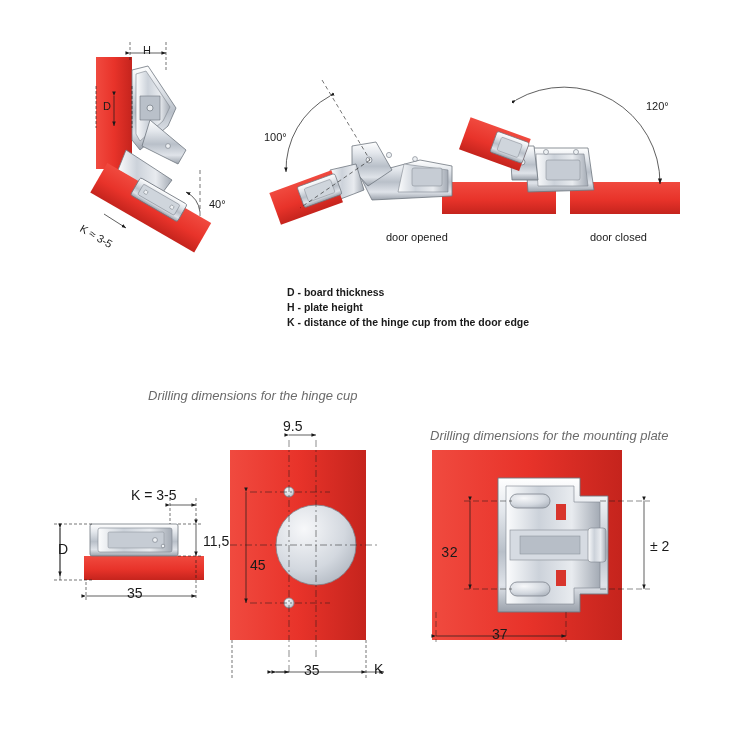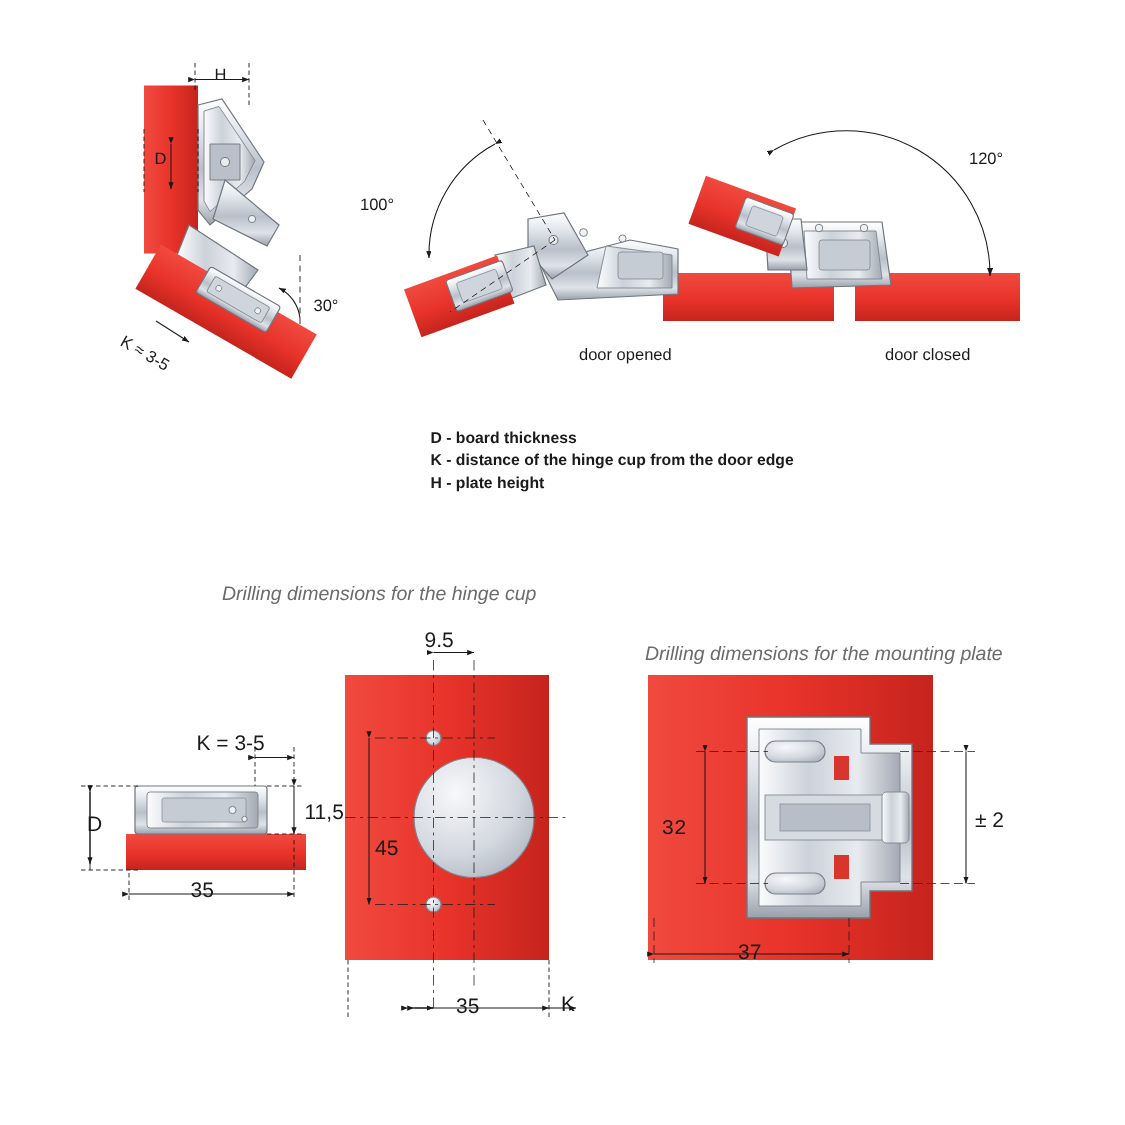--- a/index.html
+++ b/index.html
@@ -212,33 +212,33 @@
   <line x1="600" y1="501" x2="650" y2="501" stroke="#1a1a1a" stroke-width="0.5" stroke-dasharray="6,3"></line>
   <line x1="600" y1="589" x2="650" y2="589" stroke="#1a1a1a" stroke-width="0.5" stroke-dasharray="6,3"></line>
 
   <line x1="436" y1="636" x2="566" y2="636" stroke="#1a1a1a" stroke-width="0.7" marker-start="url(#arS)" marker-end="url(#arS)"></line>
   <line x1="436" y1="612" x2="436" y2="642" stroke="#1a1a1a" stroke-width="0.5" stroke-dasharray="6,3"></line>
   <line x1="566" y1="612" x2="566" y2="642" stroke="#1a1a1a" stroke-width="0.5" stroke-dasharray="6,3"></line>
 </svg>
 
 <div class="lbl" style="left:143px;top:44px;">H</div>
 <div class="lbl" style="left:103px;top:100px;">D</div>
-<div class="lbl" style="left:209px;top:198px;">30°</div>
+<div class="lbl" style="left:209px;top:198px;">40°</div>
 <div class="lbl" style="left:84px;top:222px;transform:rotate(30deg);transform-origin:left top;">K ≈ 3-5</div>
 
-<div class="lbl" style="left:240px;top:131px;">100°</div>
+<div class="lbl" style="left:264px;top:131px;">100°</div>
 <div class="doorlbl" style="left:386px;top:231px;">door opened</div>
 
 <div class="lbl" style="left:624px;top:100px;margin-left:22px;">120°</div>
 <div class="doorlbl" style="left:590px;top:231px;">door closed</div>
 
 <div class="legend">
   <div>D - board thickness</div>
+  <div>H - plate height</div>
   <div>K - distance of the hinge cup from the door edge</div>
-  <div>H - plate height</div>
 </div>
 
 <div class="caption" style="left:148px;top:388px;">Drilling dimensions for the hinge cup</div>
 <div class="caption" style="left:430px;top:428px;">Drilling dimensions for the mounting plate</div>
 
 <div class="dimtext" style="left:131px;top:487px;">K = 3-5</div>
 <div class="dimtext" style="left:58px;top:541px;">D</div>
 <div class="dimtext" style="left:203px;top:533px;">11,5</div>
 <div class="dimtext" style="left:127px;top:585px;">35</div>
 

